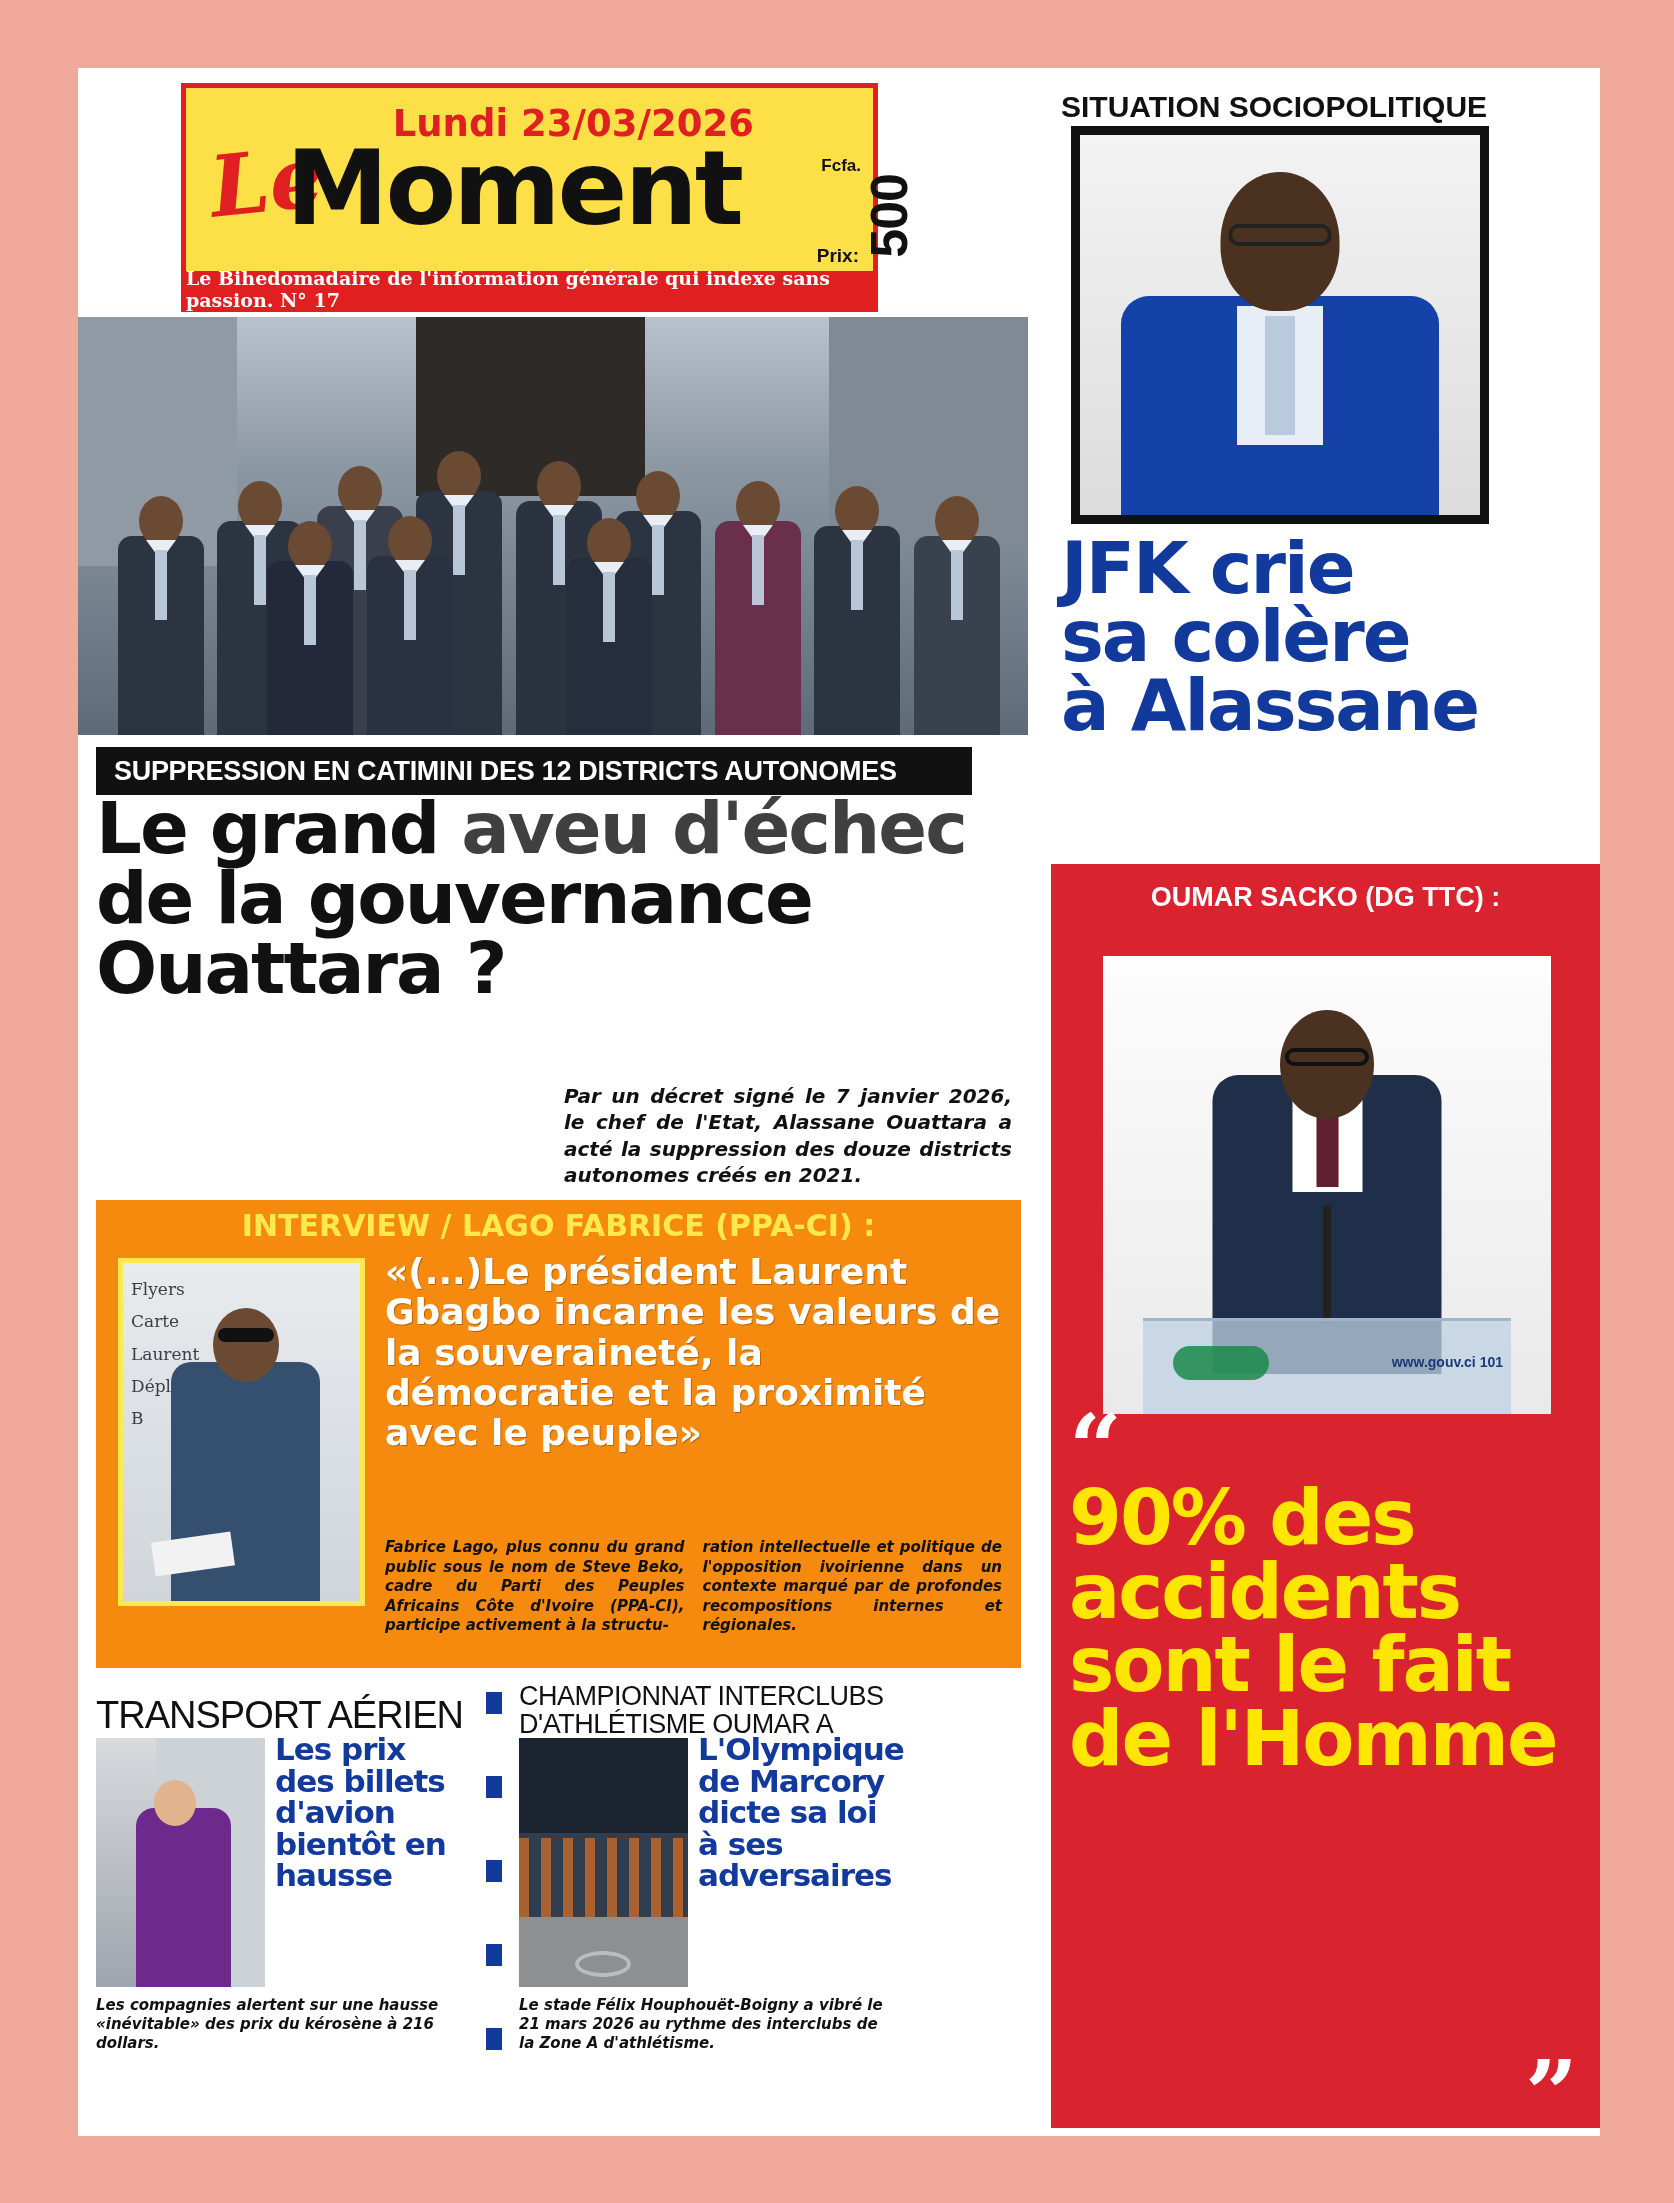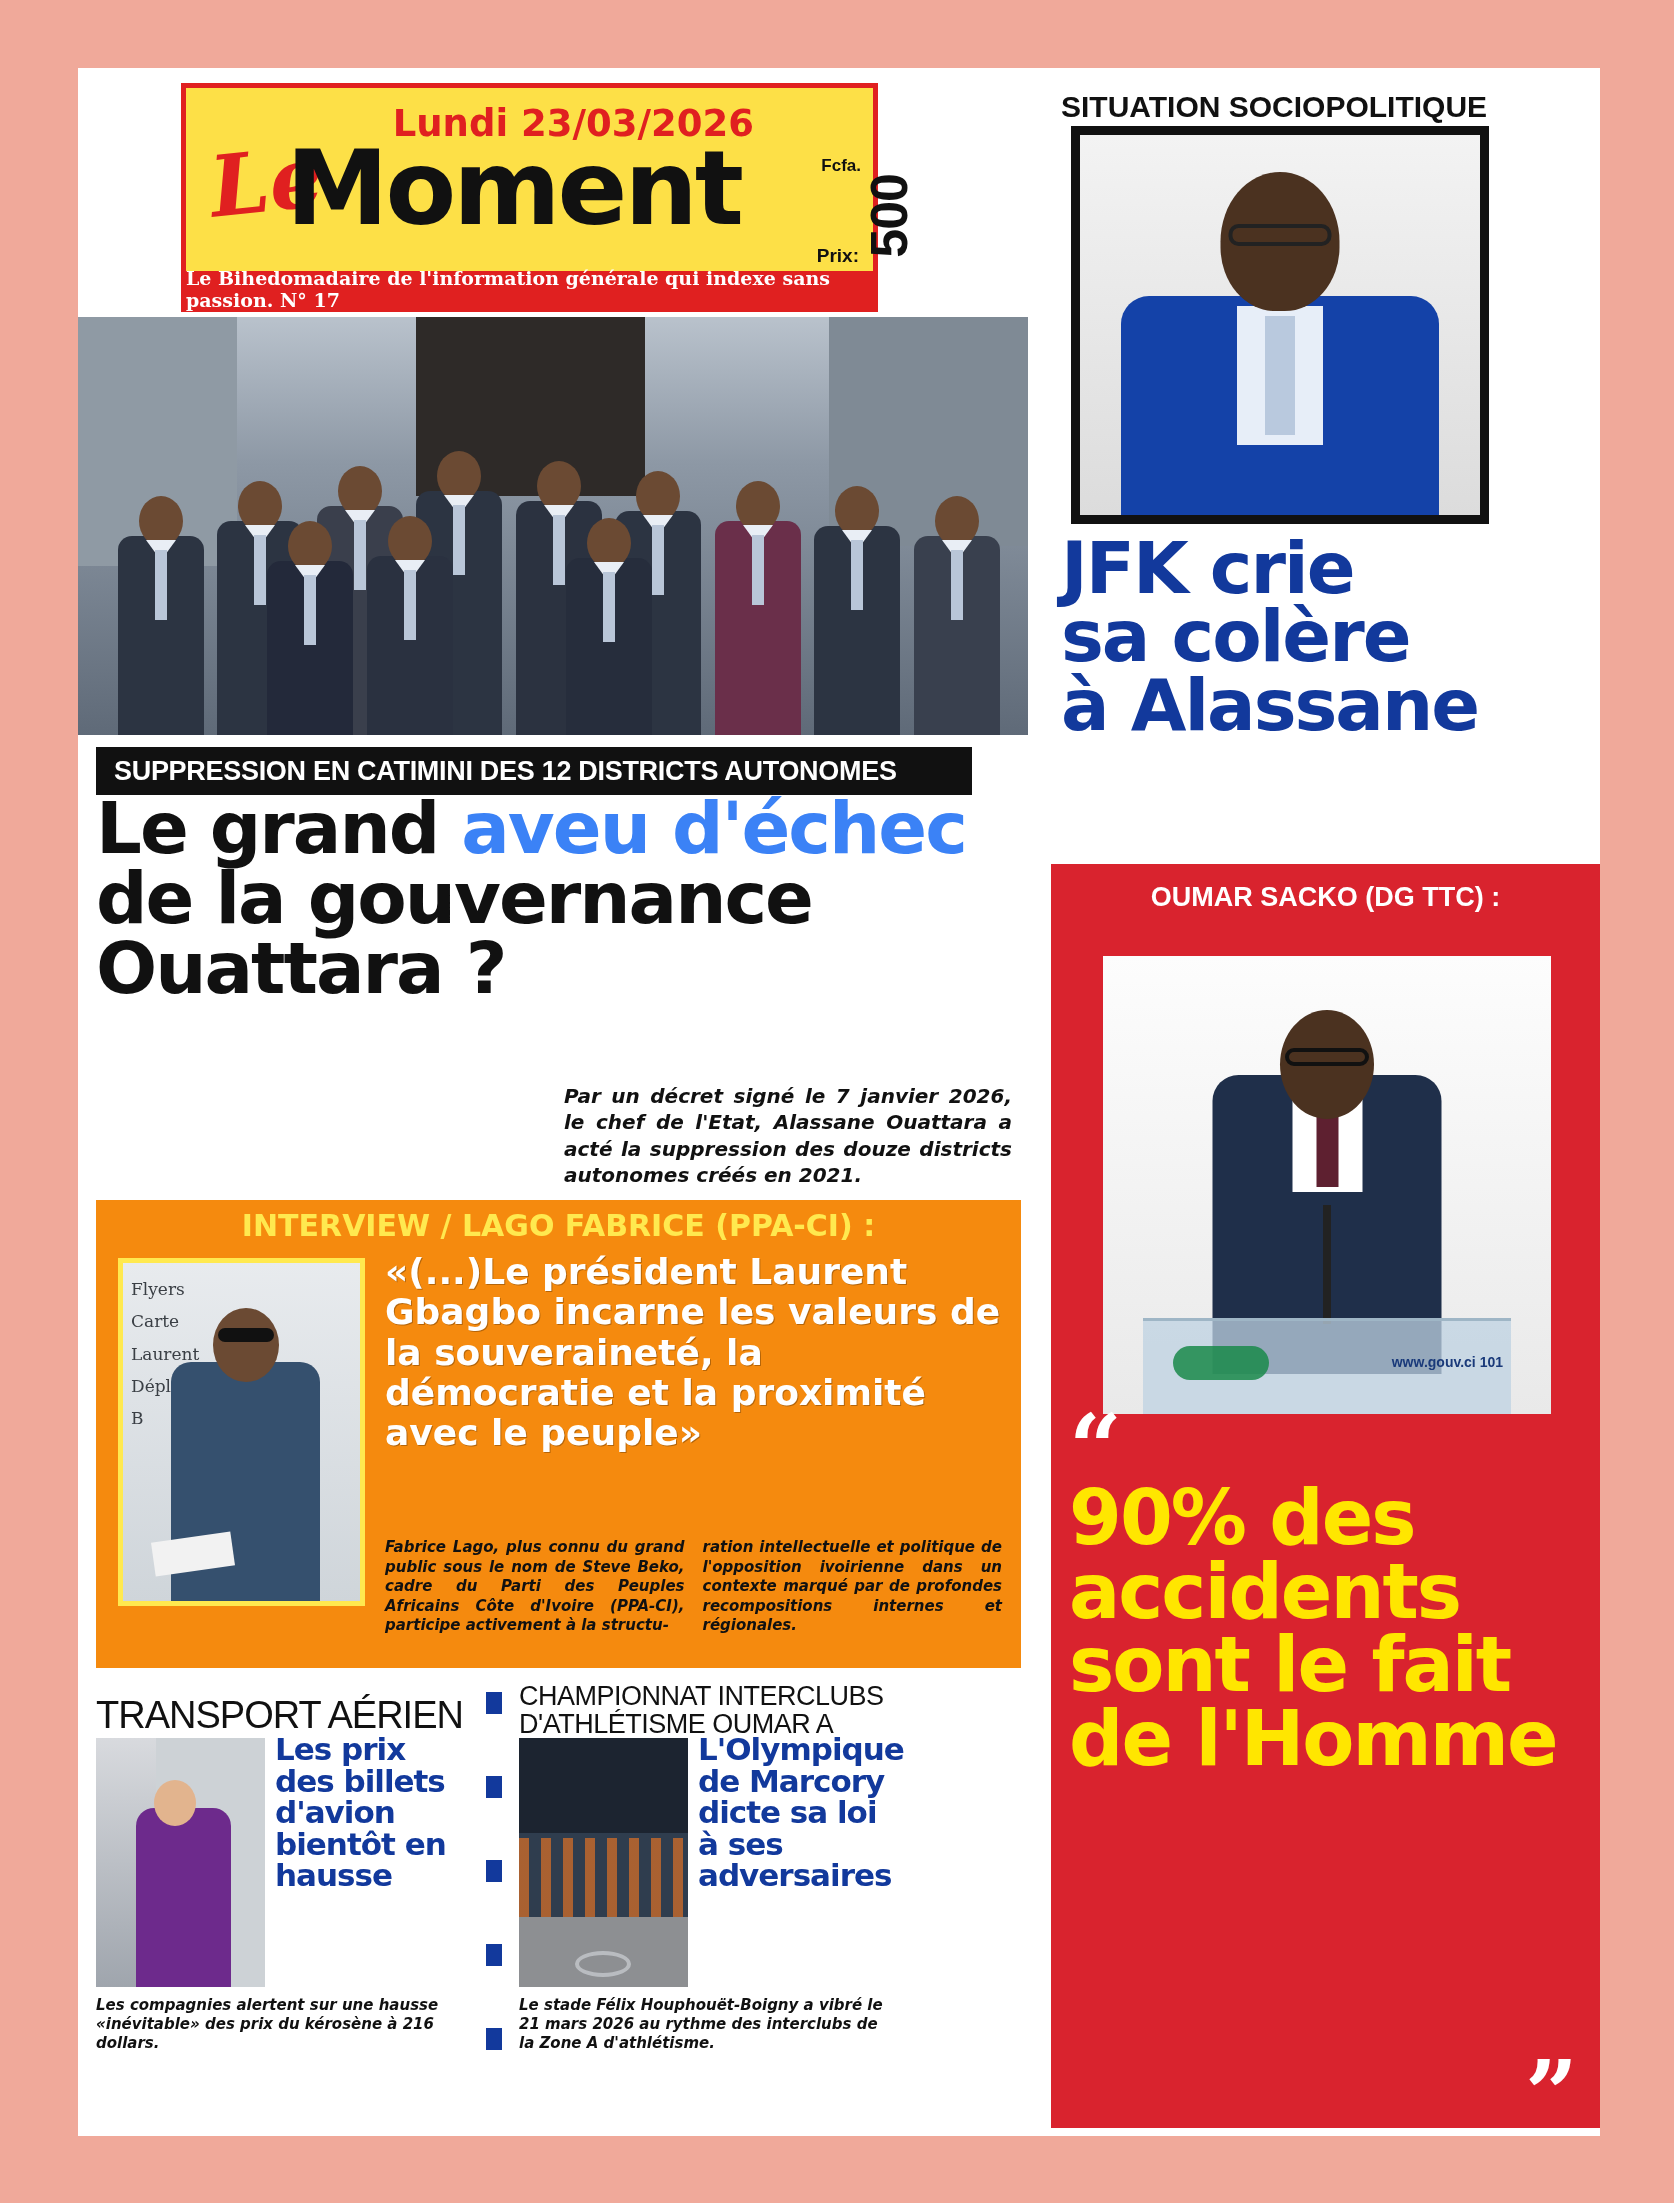--- a/index.html
+++ b/index.html
@@ -114,21 +114,21 @@
     font-weight:bold; font-size:27px;
     font-family:"Liberation Sans", sans-serif;
     letter-spacing:-0.3px;
   }
   .headline {
     position:absolute; left:18px; top:726px; width:925px;
     font-family:"DejaVu Sans", sans-serif;
     font-weight:bold; color:#111;
     font-size:72px; line-height:0.97; letter-spacing:-2px;
   }
-  .headline .red { color:#3b82f6; }
+  .headline .red { color:#404040; }
   .hl-line { display:block; }
   .lede {
     position:absolute; left:486px; top:1015px; width:448px;
     font-family:"DejaVu Sans", sans-serif;
     font-style:italic; font-weight:bold;
     font-size:20px; line-height:1.32; color:#111; text-align:justify;
   }
 
   
   .interview {

